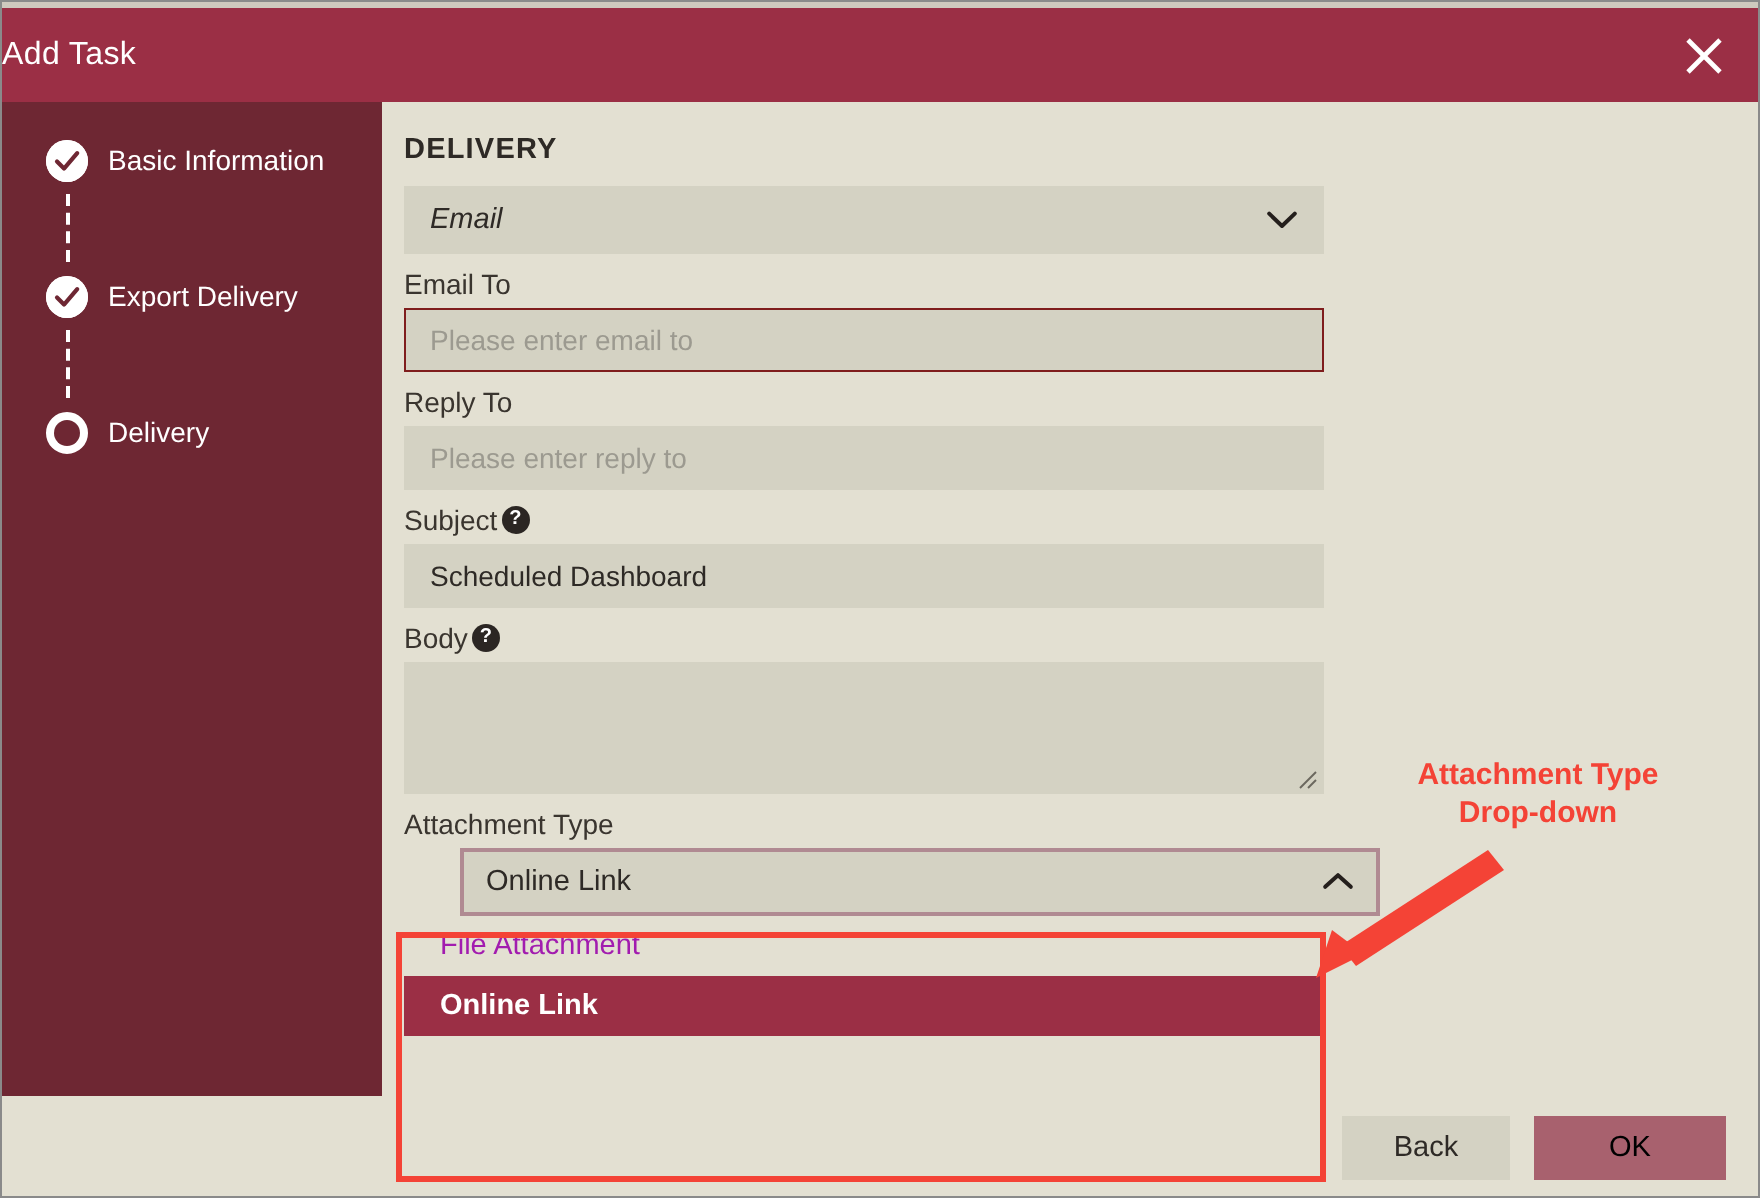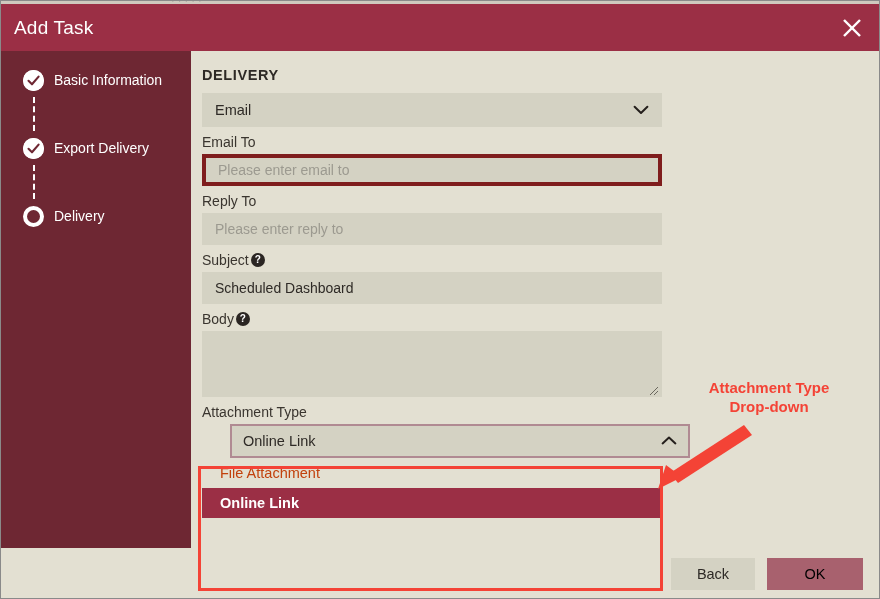--- a/index.html
+++ b/index.html
@@ -45,23 +45,22 @@
     position: absolute;
     left: 0; top: 3px;
     width: 880px; height: 47px;
     background: #9B2F45;
     display: flex;
     align-items: center;
     box-sizing: border-box;
   }
   .titlebar .title {
     color: #ffffff;
-    font-size: 19px;
+    font-size: 16px;
     letter-spacing: 0.2px;
-    padding-left: 13px;
     text-align: center;
   }
   .close-btn {
     position: absolute;
     right: 14px;
     top: 50%;
     transform: translateY(-50%);
     width: 30px; height: 30px;
     display: flex;
     align-items: center;
@@ -176,35 +175,36 @@
     height: 32px;
     background: #D4D2C3;
     border: 1px solid transparent;
     box-sizing: border-box;
     display: flex;
     align-items: center;
     padding: 0 12px;
     font-size: 14px;
     color: #2e2a26;
   }
-  .input-box.error { border: 4px solid #7f1d1d; }
+  .input-box.error { border: 1px solid #7f1d1d; }
   .input-box .ph { color: #9c9a90; }
 
   .select-box {
     height: 34px;
     background: #D4D2C3;
     border: 1px solid transparent;
     box-sizing: border-box;
     display: flex;
     align-items: center;
     justify-content: space-between;
     padding: 0 12px;
     font-size: 14.5px;
     color: #2e2a26;
     cursor: pointer;
+    font-style: italic;
   }
   .chev { display: flex; align-items: center; }
 
   .textarea-box {
     height: 66px;
     background: #D4D2C3;
     border: 1px solid transparent;
     box-sizing: border-box;
     position: relative;
     cursor: text;
@@ -244,21 +244,21 @@
     box-sizing: border-box;
     z-index: 30;
     padding-bottom: 4px;
   }
   .option {
     height: 30px;
     display: flex;
     align-items: center;
     padding: 0 18px;
     font-size: 14.5px;
-    color: #c2410c;
+    color: #a21caf;
     cursor: pointer;
   }
   .option.selected {
     background: #9B2F45;
     color: #ffffff;
     font-weight: bold;
   }
 
   
   .anno-box {

